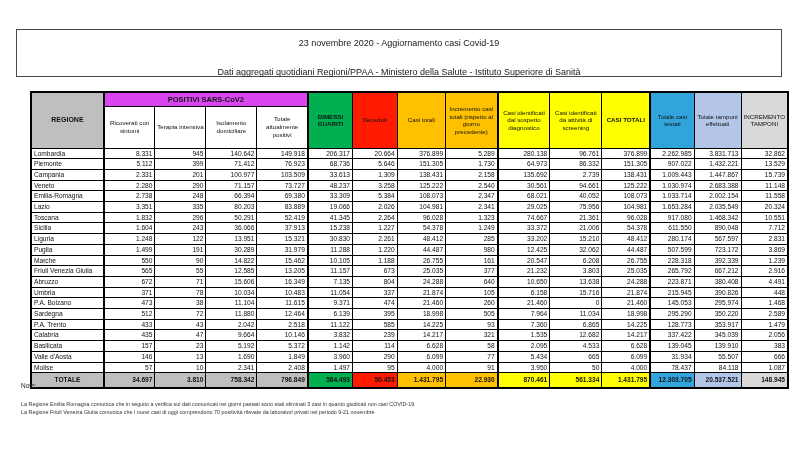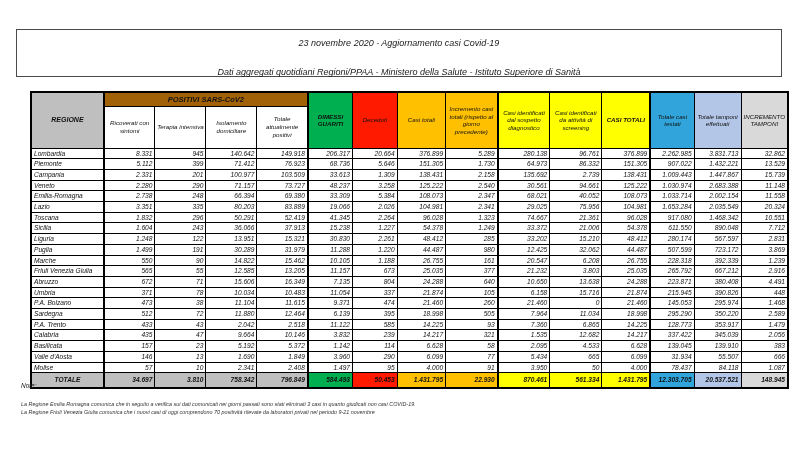--- a/index.html
+++ b/index.html
@@ -1,17 +1,17 @@
 <!DOCTYPE html>
 <html><head>
 <meta charset="utf-8">
 <style>
   * { margin:0; padding:0; box-sizing:border-box; }
   html,body { width:800px; height:458px; background:#ffffff; font-family:"Liberation Sans", sans-serif; color:#111; overflow:hidden; }
-  .page { position:relative; width:800px; height:414px; background:#fff;font-style:italic; }
+  .page { position:relative; width:800px; height:414px; background:#fff; }
 
   .title-box { position:absolute; left:16px; top:29px; width:766px; height:48px; border:1px solid #4a4a4a; background:#fff; text-align:center; }
   .title-line1 { margin-top:8px; font-size:9px; color:#1a1a1a; }
   .title-line2 { margin-top:19px; font-size:9px; color:#1a1a1a; }
 
   table.covid { position:absolute; left:30px; top:91px; width:759px; border-collapse:collapse; table-layout:fixed; border:2px solid #000; }
   th, td { border:1px solid #000; overflow:hidden; }
 
   col.c-region { width:9.8%; }
   col.c-pos    { width:6.85%; }
@@ -21,21 +21,21 @@
   col.c-inc    { width:7.0%; }
   col.c-sos    { width:7.0%; }
   col.c-scr    { width:7.0%; }
   col.c-cat    { width:6.5%; }
   col.c-tes    { width:5.9%; }
   col.c-tam    { width:6.3%; }
   col.c-itam   { width:6.3%; }
 
   thead th { font-size:6.2px; font-weight:normal; text-align:center; vertical-align:middle; line-height:1.25; padding:1px; }
   th.h-region { background:#BFBFBF; font-weight:bold; font-size:7px; border-right:2px solid #000; }
-  th.h-group  { background:#a16207; font-weight:bold; font-size:7.5px; height:14px; }
+  th.h-group  { background:#d946ef; font-weight:bold; font-size:7.5px; height:14px; }
   th.h-sub    { background:#fff; height:42px; }
   th.h-green  { background:#00B050; font-weight:bold; }
   th.h-red    { background:#FF1A00; }
   th.h-orange { background:#FFC000; }
   th.h-yellow { background:#FFFF00; }
   th.h-blue   { background:#31A5DB; }
   th.h-peri   { background:#B4C6E7; }
   th.h-gray   { background:#D9D9D9; }
   th.bl2      { border-left:2px solid #000; }
 

